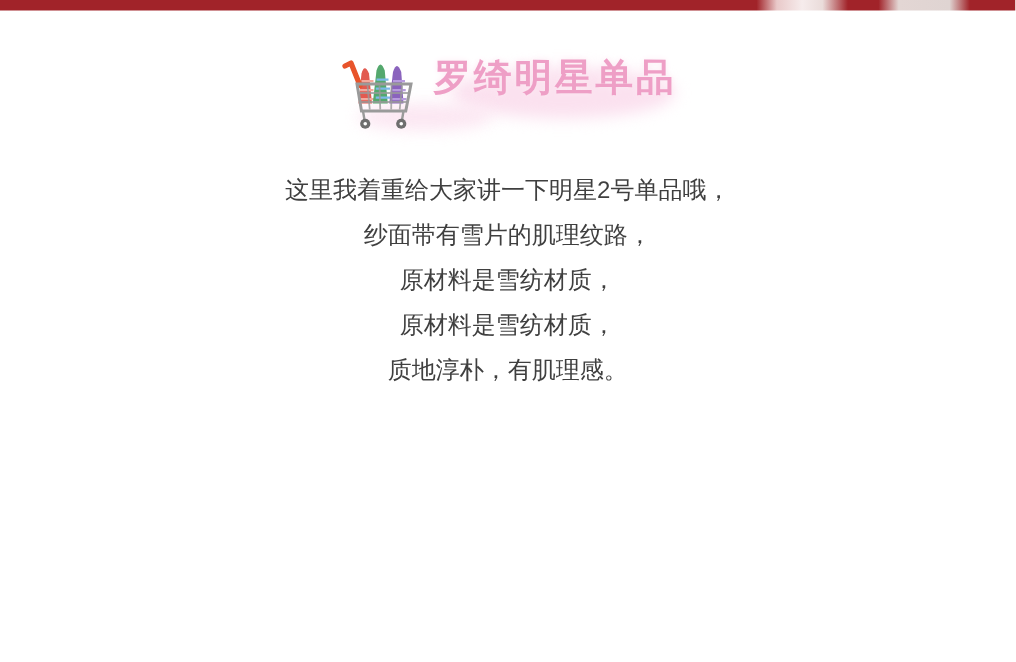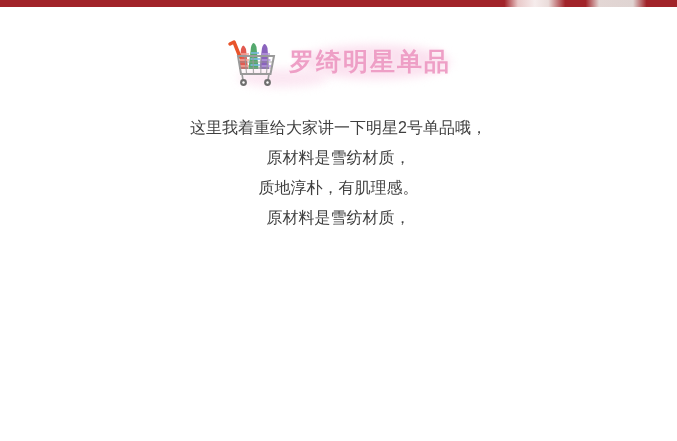--- a/index.html
+++ b/index.html
@@ -23,21 +23,21 @@
       var(--bar-red) 0%, var(--bar-red) 74.5%,
       #e9c9c9 76.5%, #f6ecec 79%, #eadcda 81%,
       var(--bar-red) 83.5%, var(--bar-red) 86.5%,
       #e3d6d4 88.5%, #dfd4d2 93.5%,
       var(--bar-red) 95.5%, var(--bar-red) 100%);
   }
   .header{
     margin-top:28px;
     display:flex;
     justify-content:center;
-    align-items:center;
+    align-items:flex-start;
     gap:9px;
     position:relative;
     height:52px;
   }
   .glow{
     position:absolute;
     background:var(--glow-pink);
     border-radius:50%;
     filter:blur(5px);
     z-index:0;
@@ -97,17 +97,18 @@
       <circle cx="41.5" cy="47.5" r="1.2" fill="#ffffff"></circle>
     </svg>
   </div>
 
   <div class="title">罗绮明星单品</div>
 </div>
 
 <div class="content">
   <div class="block">
       <div class="text-line"><span>这里我着重给大家讲一下明星2号单品哦，</span></div>
+      <div class="text-line"><span>纱面带有雪片的肌理纹路，</span></div>
+      <div class="text-line"><span>原材料是雪纺材质，</span></div>
       <div class="text-line"><span>原材料是雪纺材质，</span></div>
       <div class="text-line"><span>质地淳朴，有肌理感。</span></div>
-      <div class="text-line"><span>原材料是雪纺材质，</span></div>
     </div>
 </div>
 
 </body></html>

